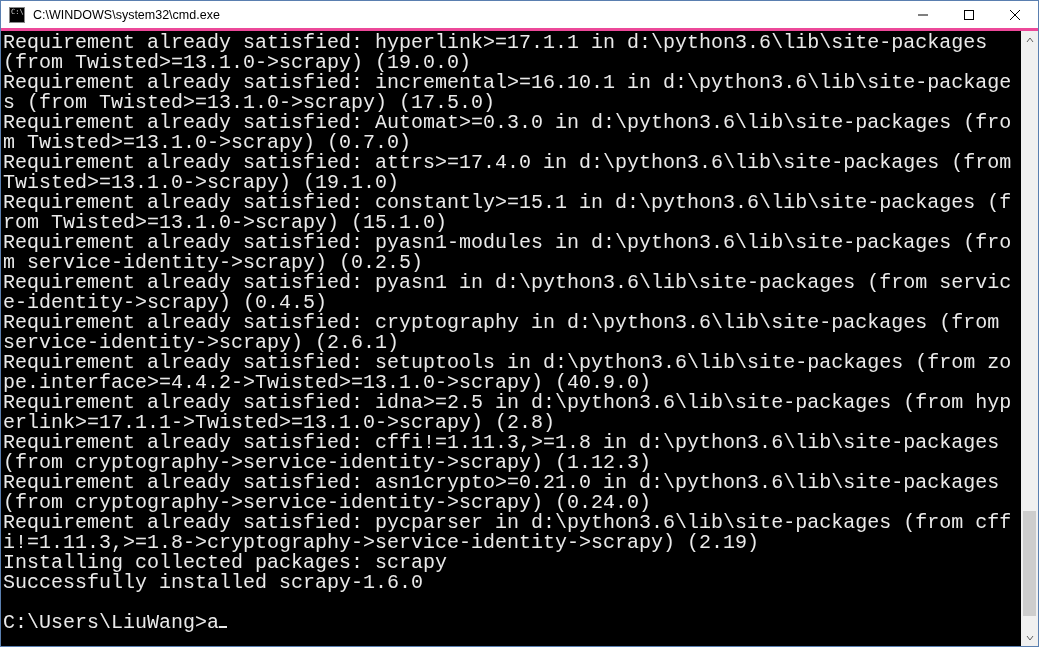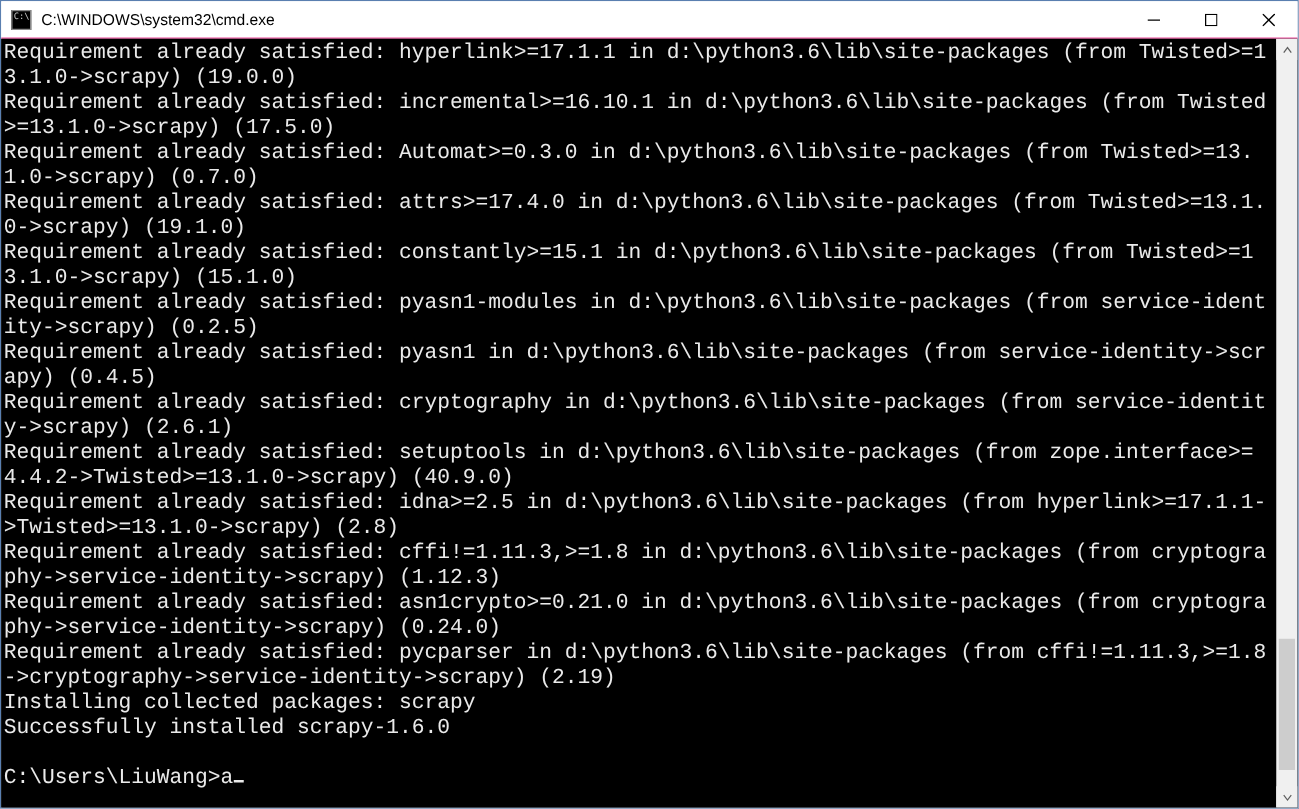--- a/index.html
+++ b/index.html
@@ -16,21 +16,21 @@
     background: #fff;
     border: 1px solid #5a7fb0;
     display: flex;
     flex-direction: column;
   }
   .titlebar {
     height: 30px;
     background: #ffffff;
     display: flex;
     align-items: center;
-    border-bottom: 1px solid #ec4899;
+    border-bottom: 3px solid #ec4899;
     user-select: none;
   }
   .titlebar-icon {
     width: 16px;
     height: 16px;
     margin: 0 6px 0 8px;
     background: #000;
     border: 1px solid #888;
     position: relative;
     flex-shrink: 0;
@@ -70,21 +70,21 @@
     flex: 1;
     display: flex;
     background: #000;
     overflow: hidden;
   }
   .terminal {
     flex: 1;
     background: #000;
     color: #eaeaea;
     font-family: "NSimSun","SimSun","Consolas","Courier New",monospace;
-    font-size: 17px;
+    font-size: 20px;
     line-height: 20px;
     padding: 2px 0 2px 2px;
     white-space: pre-wrap;
     word-break: break-all;
     overflow: hidden;
   }
   .scrollbar {
     width: 17px;
     background: #f0f0f0;
     position: relative;

